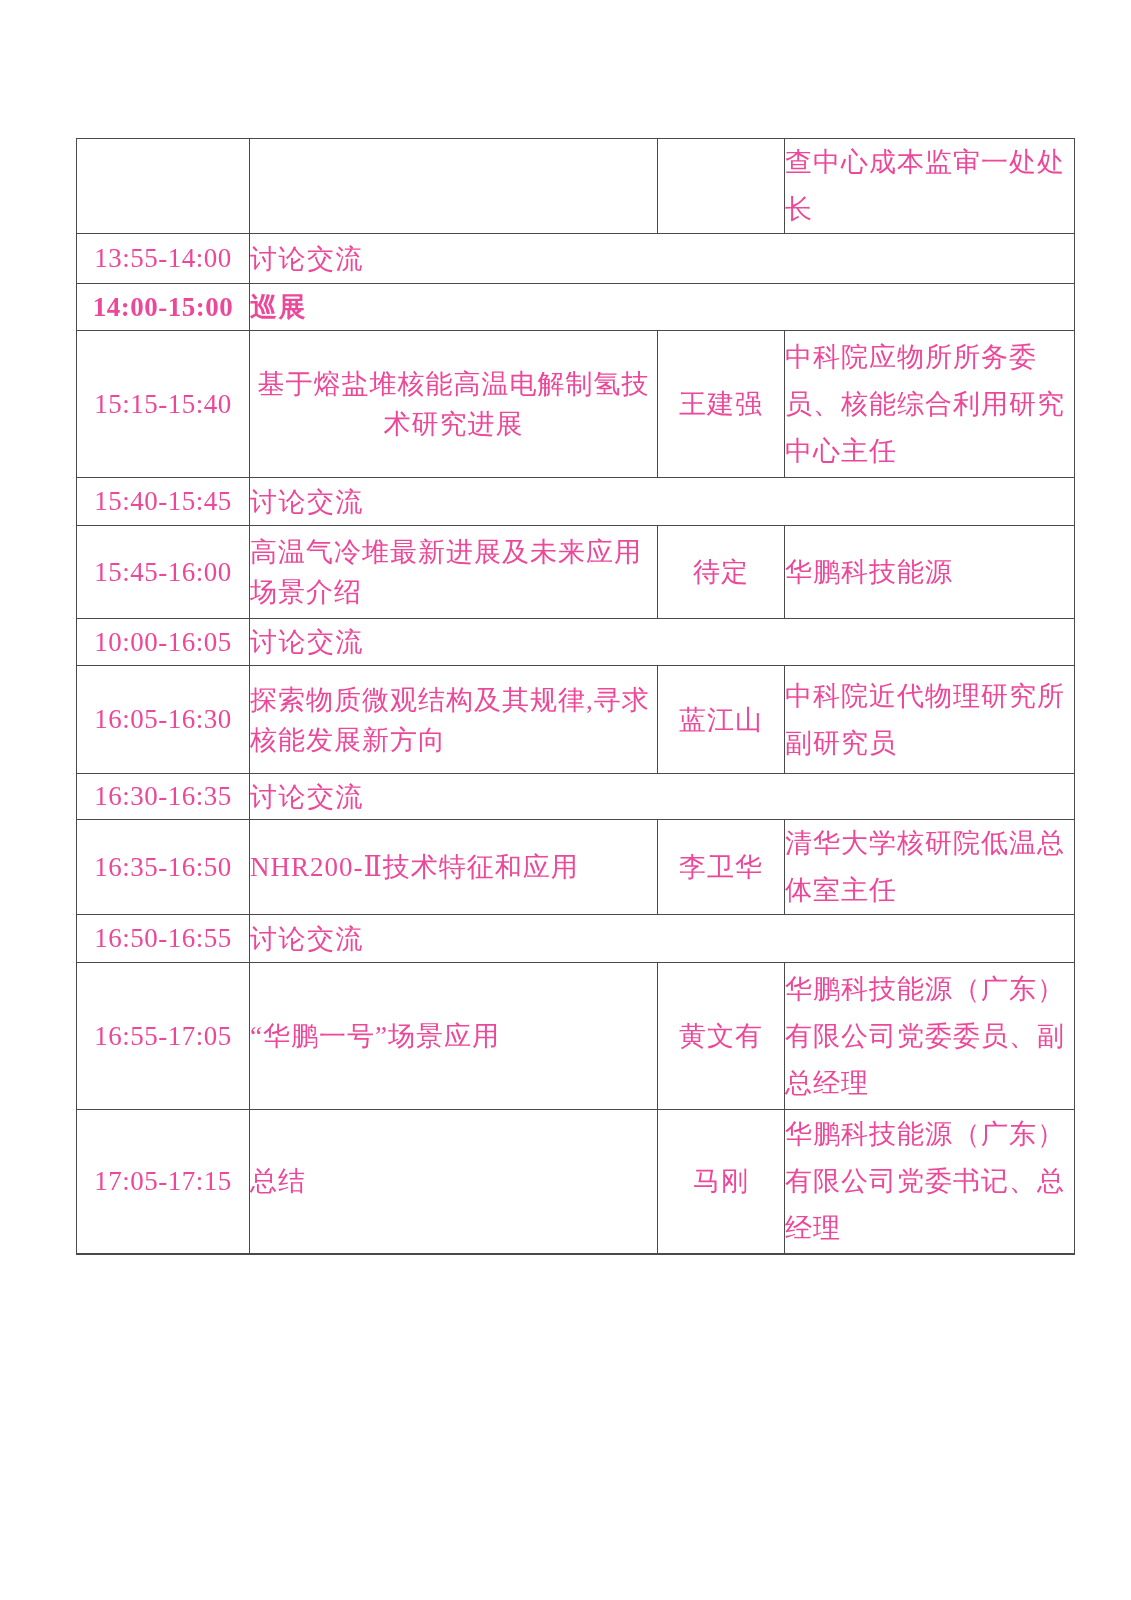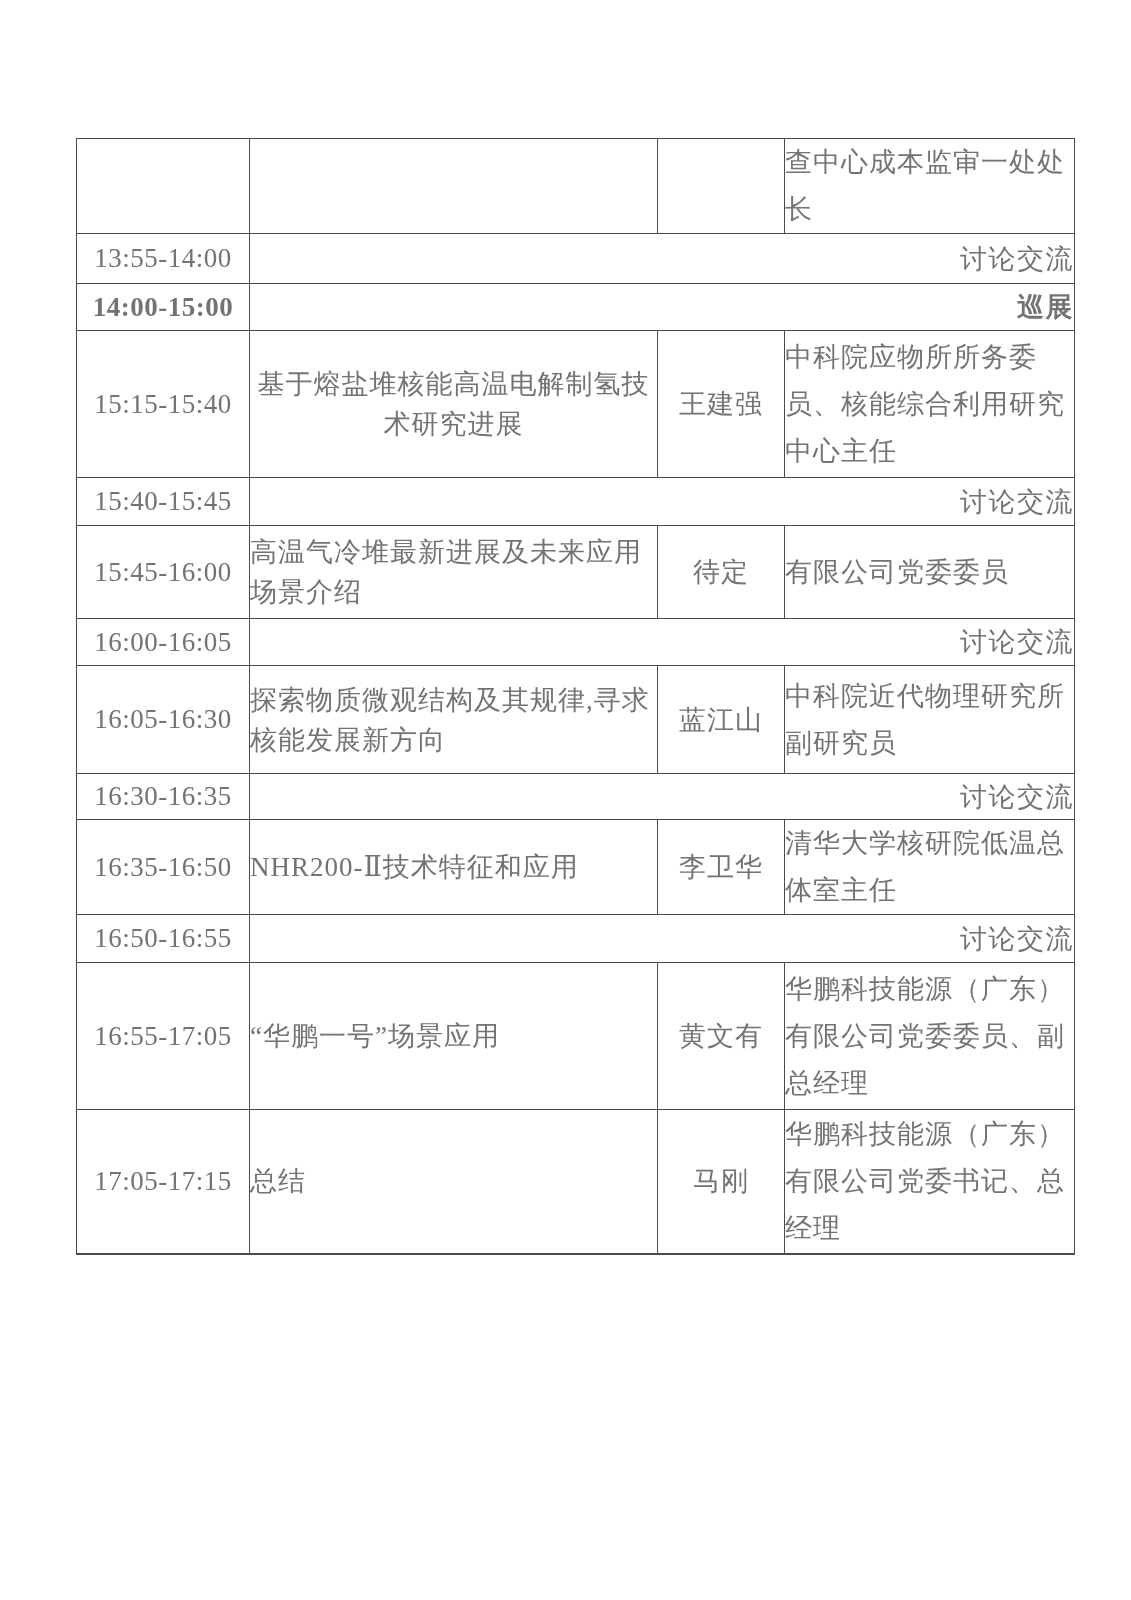--- a/index.html
+++ b/index.html
@@ -7,21 +7,21 @@
     padding: 0;
     background: #ffffff;
   }
   .page {
     position: relative;
     width: 1131px;
     height: 1600px;
     background: #ffffff;
     overflow: hidden;
     font-family: "Liberation Serif", "DejaVu Serif", serif;
-    color: #737373;
+    color: #ec4899;
   }
   table.schedule {
     position: absolute;
     left: 76px;
     top: 138px;
     width: 998px;
     border-collapse: collapse;
     table-layout: fixed;
     border: 1px solid #4a4a4a;
     border-bottom: 2px solid #4a4a4a;
@@ -53,21 +53,21 @@
     letter-spacing: 1px;
   }
   td.affil-cell {
     padding: 2px 10px;
     line-height: 47px;
     letter-spacing: 1px;
     white-space: pre-line;
     text-align: left;
   }
   td.merged-cell {
-    text-align: right;
+    text-align: left;
     letter-spacing: 1.5px;
   }
   tr.bold td {
     font-weight: 700;
   }
 </style>
 </head>
 <body>
 
 <div class="page">
@@ -105,24 +105,24 @@
         </tr>
         <tr style="height: 48px;">
           <td class="time-cell">15:40-15:45</td>
           <td class="merged-cell" colspan="3">讨论交流</td>
         </tr>
         <tr style="height: 93px;">
           <td class="time-cell">15:45-16:00</td>
           <td class="title-cell">高温气冷堆最新进展及未来应用
 场景介绍</td>
           <td class="speaker-cell">待定</td>
-          <td class="affil-cell">有限公司党委委员</td>
+          <td class="affil-cell">华鹏科技能源</td>
         </tr>
         <tr style="height: 47px;">
-          <td class="time-cell">16:00-16:05</td>
+          <td class="time-cell">10:00-16:05</td>
           <td class="merged-cell" colspan="3">讨论交流</td>
         </tr>
         <tr style="height: 108px;">
           <td class="time-cell">16:05-16:30</td>
           <td class="title-cell">探索物质微观结构及其规律,寻求
 核能发展新方向</td>
           <td class="speaker-cell">蓝江山</td>
           <td class="affil-cell">中科院近代物理研究所
 副研究员</td>
         </tr>

